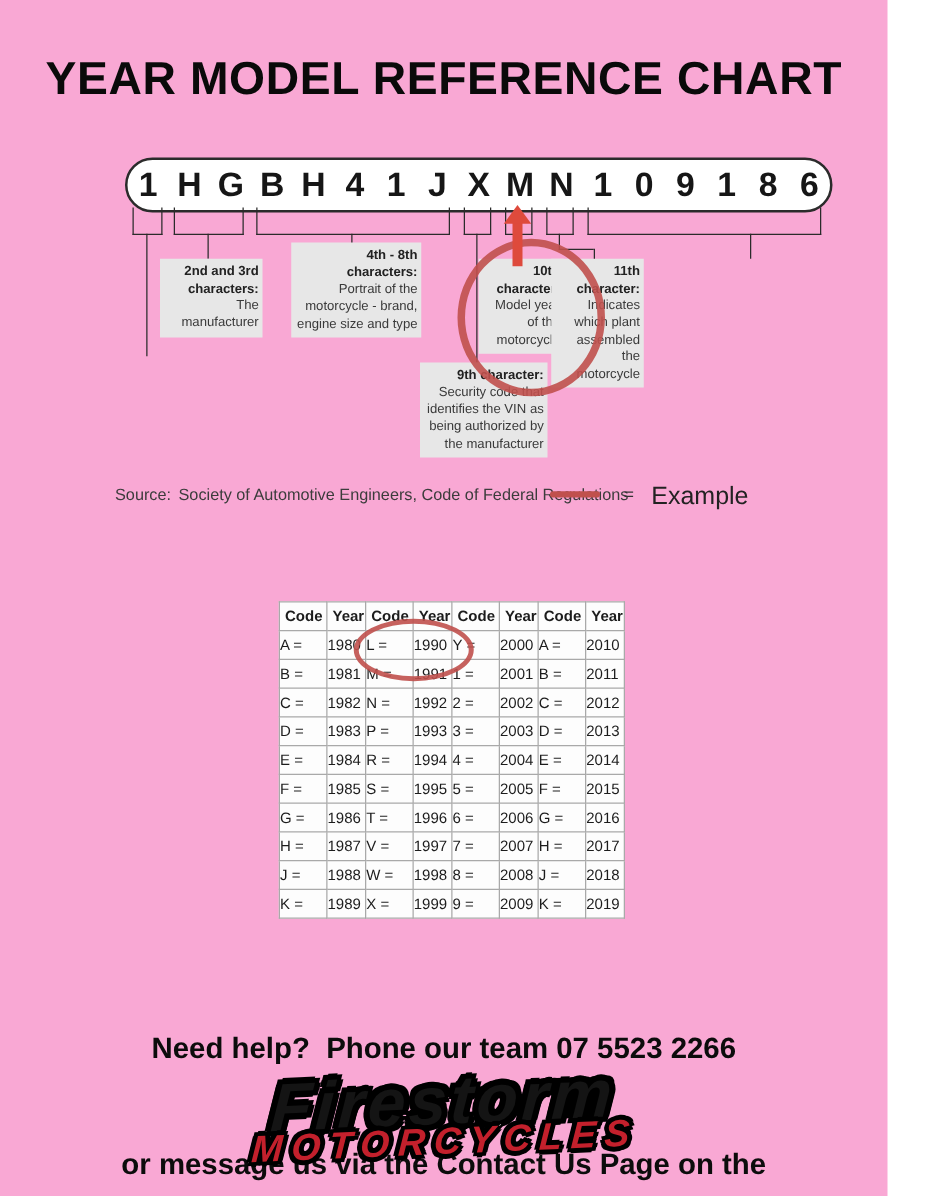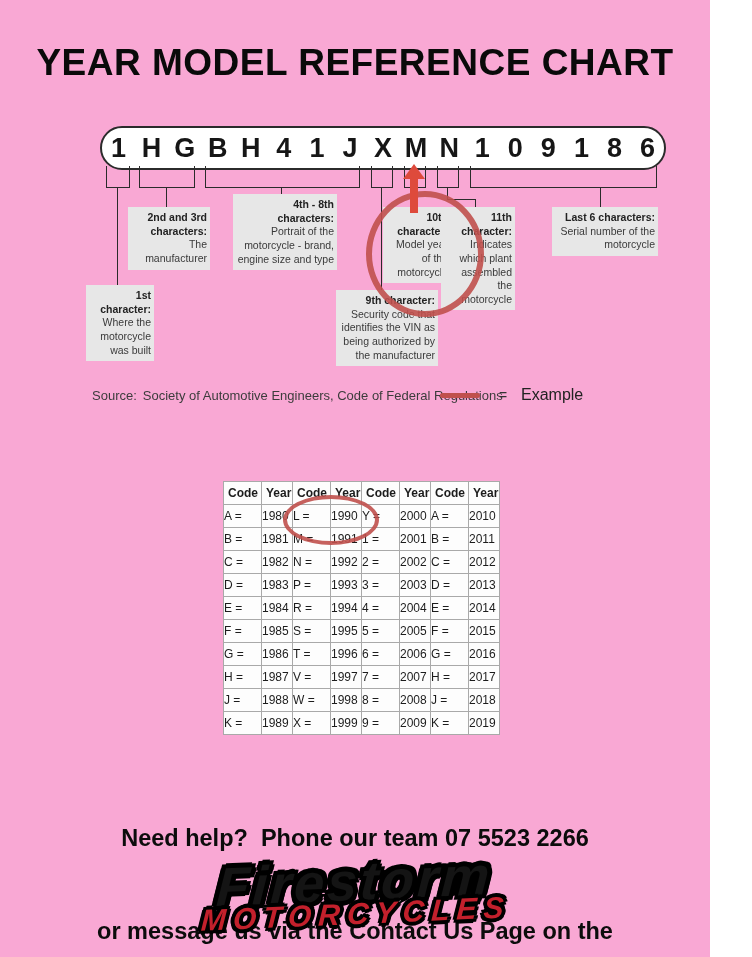--- a/index.html
+++ b/index.html
@@ -31,21 +31,21 @@
 
   .arrow-shaft{left:410px;top:177px;width:8px;height:36px;background:var(--arrow,#de4a3c);}
   .arrow-head{left:403px;top:164px;width:0;height:0;border-left:11px solid transparent;
               border-right:11px solid transparent;border-bottom:15px solid var(--arrow,#de4a3c);}
 
   .source-row{left:92px;top:388px;font-size:13px;color:#3c3c3c;}
   .source-row .src-label{margin-right:6px;}
   .legend-stroke{left:440px;top:393px;width:40px;height:5px;border-radius:3px;
                  background:var(--highlight,#c0504d);}
   .legend-eq{left:499px;top:387px;font-size:14px;color:#333;}
-  .legend-label{left:521px;top:386px;font-size:16px;color:#222;}
+  .legend-label{left:521px;top:386px;font-size:20px;color:#222;}
 
   table.codes{position:absolute;left:223px;top:444px;border-collapse:collapse;
               table-layout:fixed;background:#fdfdfd;margin-top:37px;}
   table.codes th,table.codes td{border:1px solid #a9a9a9;height:22px;font-size:12px;
               padding:0;color:#1c1c1c;white-space:nowrap;}
   table.codes th{font-weight:bold;text-align:left;padding-left:4px;}
   td.c{text-align:left;padding-left:5px;}
   td.y{text-align:left;padding-right:4px;}
 
   .help{left:0;top:760px;width:100%;text-align:center;font-weight:bold;font-size:23.5px;
@@ -100,47 +100,39 @@
 
   <div class="abs stem" style="left:117px;top:187px;height:98px;"></div>
   <div class="abs stem" style="left:166px;top:187px;height:20px;"></div>
   <div class="abs stem" style="left:281px;top:187px;height:20px;"></div>
   <div class="abs stem" style="left:381px;top:187px;height:103px;"></div>
   <div class="abs stem" style="left:447px;top:187px;height:13px;"></div>
   <div class="abs hline" style="left:447px;top:199px;width:28px;"></div>
   <div class="abs stem" style="left:475px;top:199px;height:9px;"></div>
   <div class="abs stem" style="left:600px;top:187px;height:20px;"></div>
 
-  <div class="abs callout" style="left:86px;top:285px;width:62px;">
-    <span class="co-label">1st character:</span>
-    <span class="co-desc">Where the motorcycle was built</span>
-  </div>
   <div class="abs callout" style="left:128px;top:207px;width:76px;">
     <span class="co-label">2nd and 3rd characters:</span>
     <span class="co-desc">The manufacturer</span>
   </div>
   <div class="abs callout" style="left:233px;top:194px;width:98px;">
     <span class="co-label">4th - 8th characters:</span>
     <span class="co-desc">Portrait of the motorcycle - brand, engine size and type</span>
   </div>
   <div class="abs callout" style="left:336px;top:290px;width:96px;">
     <span class="co-label">9th character:</span>
     <span class="co-desc">Security code that identifies the VIN as being authorized by the manufacturer</span>
   </div>
   <div class="abs callout" style="left:383px;top:207px;width:62px;">
     <span class="co-label">10th character:</span>
     <span class="co-desc">Model year of the motorcycle</span>
   </div>
   <div class="abs callout" style="left:441px;top:207px;width:68px;">
     <span class="co-label">11th character:</span>
     <span class="co-desc">Indicates which plant assembled the motorcycle</span>
-  </div>
-  <div class="abs callout" style="left:552px;top:207px;width:100px;">
-    <span class="co-label">Last 6 characters:</span>
-    <span class="co-desc">Serial number of the motorcycle</span>
   </div>
 
   <div class="abs circle-big"></div>
   <div class="abs arrow-shaft"></div>
   <div class="abs arrow-head"></div>
 
   <div class="abs source-row">
     <span class="src-label">Source:</span><span>Society of Automotive Engineers, Code of Federal Regulations</span>
   </div>
   <div class="abs legend-stroke"></div>

